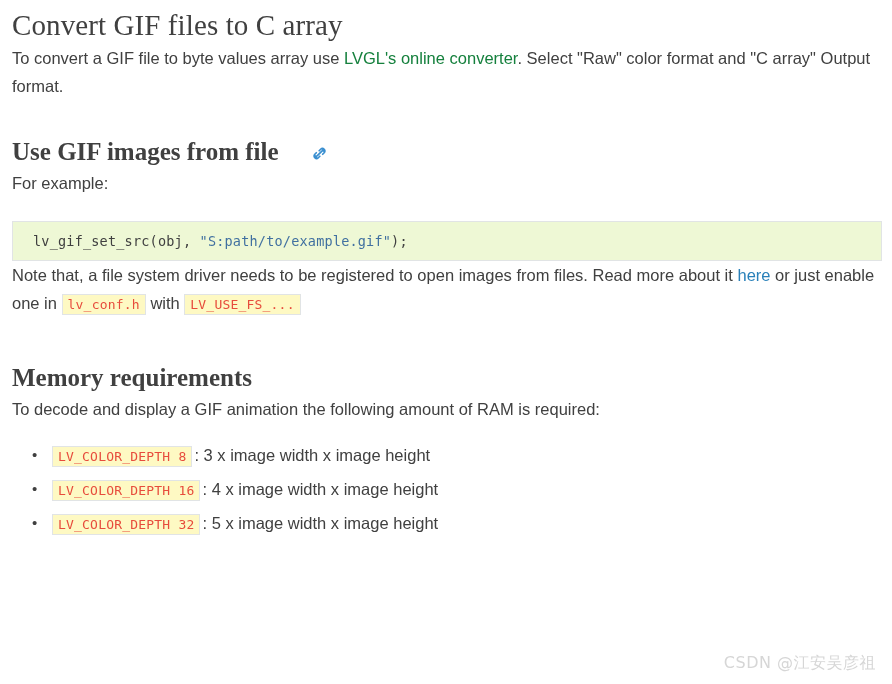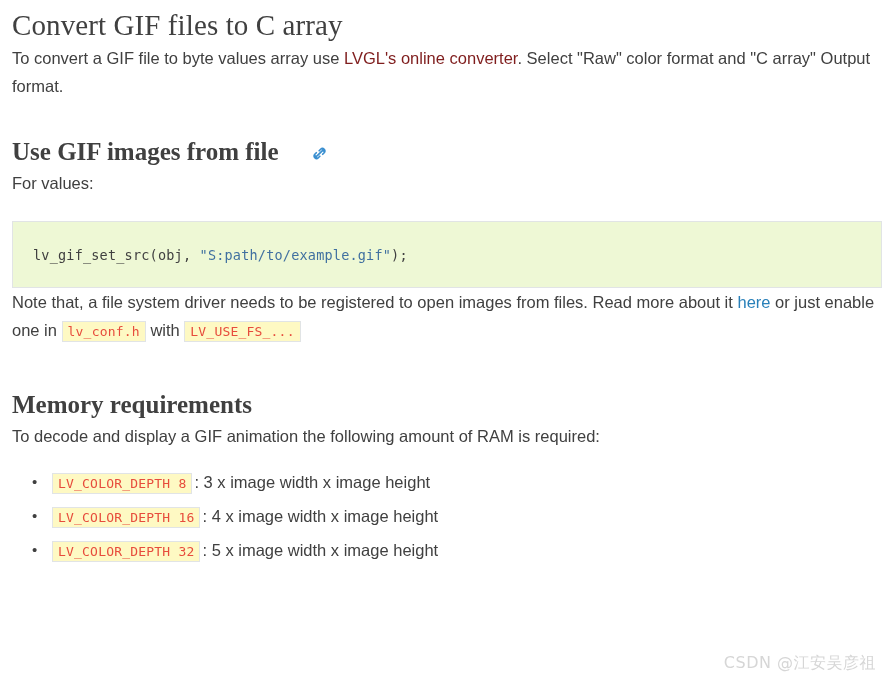--- a/index.html
+++ b/index.html
@@ -75,31 +75,31 @@
 
   .p-intro   { margin-top: 18px; }
   .p-example { margin-top: 21px; }
   .p-note    { margin-top: 22px; }
   .p-decode  { margin-top: 22px; }
 
   a.doc-link {
     text-decoration: none;
     cursor: pointer;
   }
-  a.link-visited { color: #7f1d1d; }
+  a.link-visited { color: #15803d; }
   a.link-plain   { color: #2980b9; }
 
   
   .code-block {
     margin-top: 24px;
     background: #eef8d5;
     border: 1px solid #e1e4e5;
     box-sizing: border-box;
     width: 870px;
-    height: 67px;
+    height: 40px;
     display: flex;
     align-items: center;
     padding: 0 0 0 20px;
     overflow: hidden;
   }
   .code-block code {
     font-family: "DejaVu Sans Mono", "Liberation Mono", monospace;
     font-size: 13.5px;
     line-height: 20px;
     color: #404040;
@@ -173,21 +173,21 @@
           <path d="M6.2 9.8 9.8 6.2"></path>
           <path d="M5.0 7.3 3.6 8.7a2.3 2.3 0 1 0 3.3 3.3l1.4-1.4"></path>
           <path d="M11.0 8.7l1.4-1.4a2.3 2.3 0 0 0-3.3-3.3L7.7 5.4"></path>
         </g>
         <circle cx="4.6" cy="11.0" r="1.5" fill="#3a8fd0"></circle>
         <circle cx="11.4" cy="5.0" r="1.5" fill="#3a8fd0"></circle>
       </svg>
     </a>
   </h2>
 
-  <p class="doc-p p-example">For values:</p>
+  <p class="doc-p p-example">For example:</p>
 
   <div class="code-block">
     <code><span>lv_gif_set_src(obj, </span><span class="tok-str">"S:path/to/example.gif"</span><span>);</span></code>
   </div>
 
   <p class="doc-p p-note"><span>Note that, a file system driver needs to be registered to open images from files. Read more about it </span><a class="doc-link link-plain" href="#">here</a><span> or just enable one in </span><code class="inline-code">lv_conf.h</code><span> with </span><code class="inline-code">LV_USE_FS_...</code></p>
 
   <h2 class="doc-h2 h2-memory">
     <span>Memory requirements</span>
   </h2>

